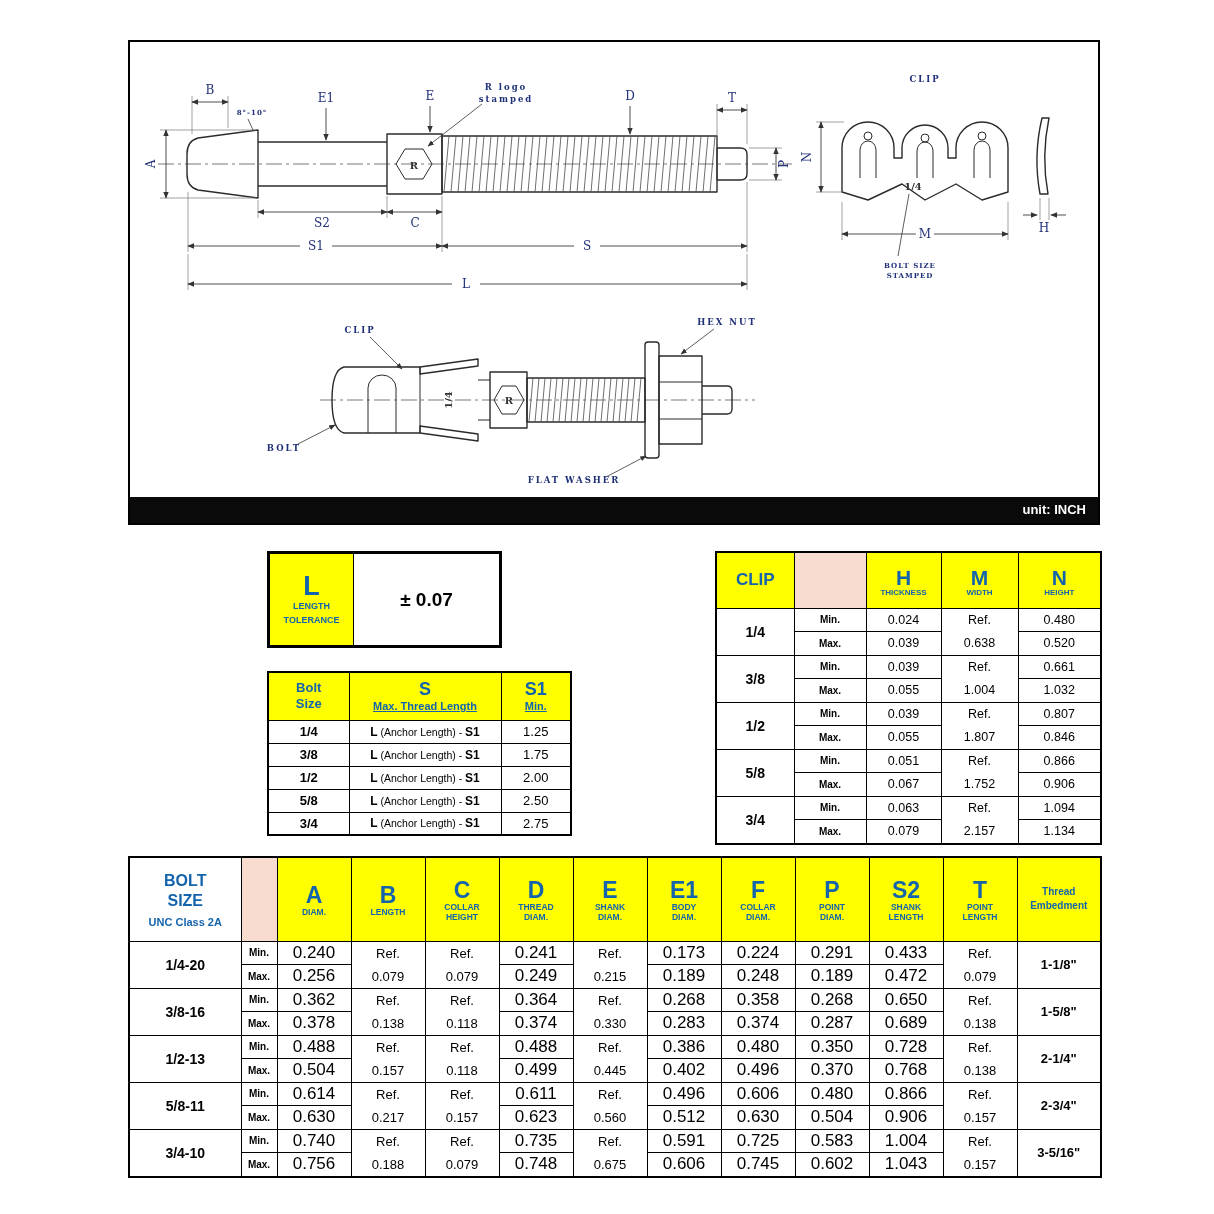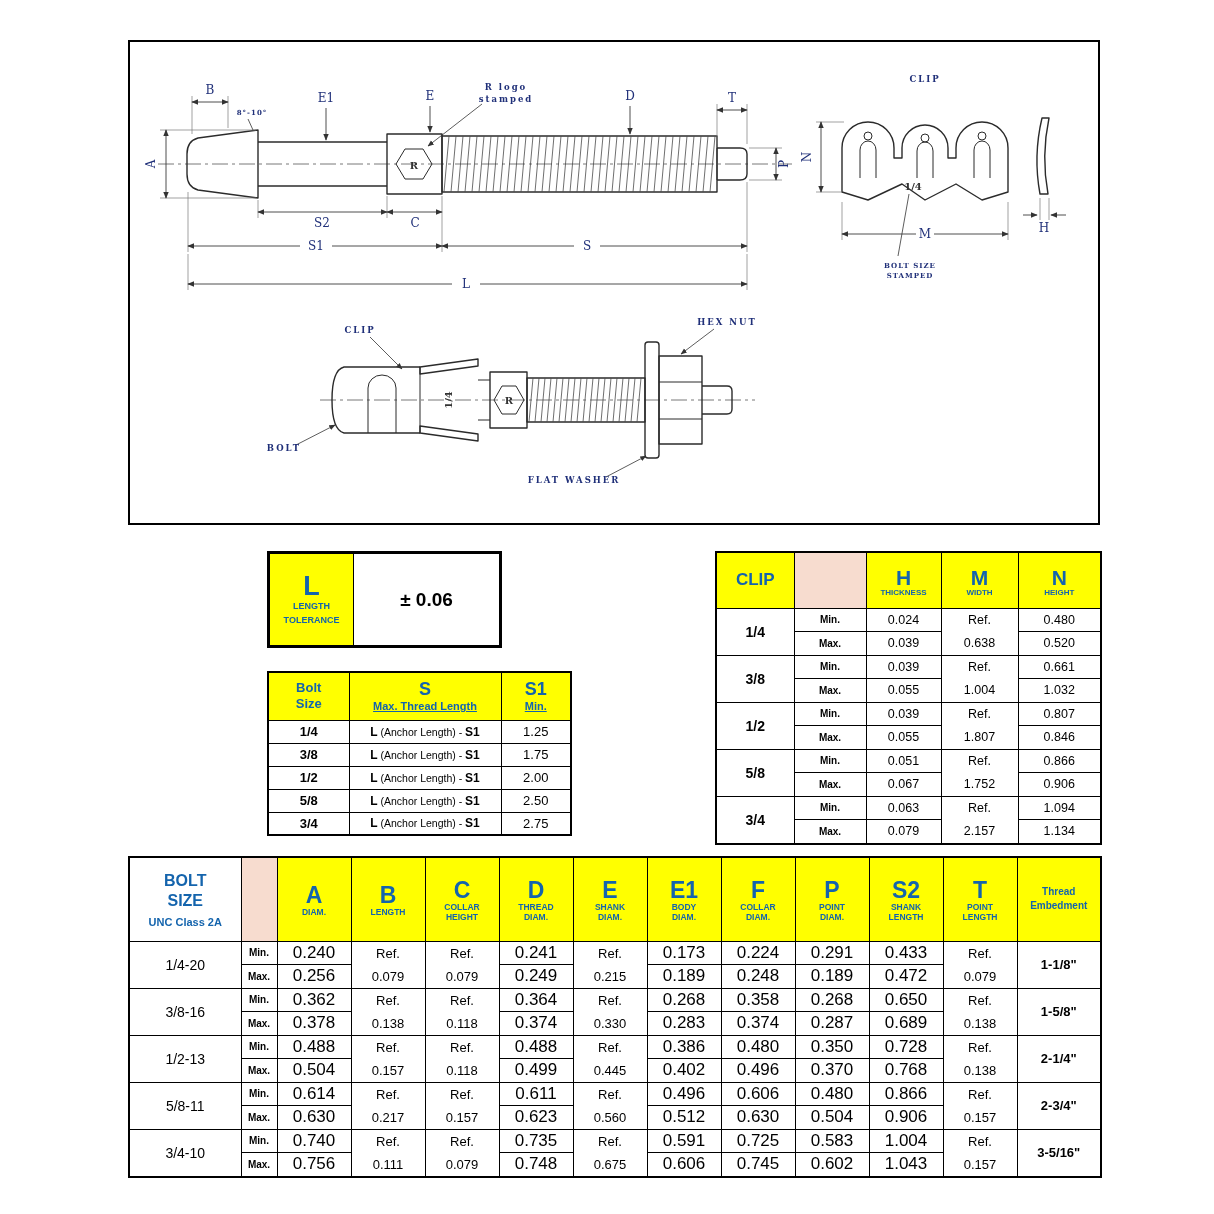--- a/index.html
+++ b/index.html
@@ -60,21 +60,21 @@
   .val{font-size:12.5px;}
   .refcell div{height:23px;line-height:23px;font-size:12.5px;}
   
   #main-table{left:128px;top:856px;width:972px;}
   #main-table tr.hrow{height:84px;}
   .mt-title{font-size:16px;font-weight:bold;color:var(--blue);line-height:1.25;}
   .mt-sub{font-size:11px;font-weight:bold;color:var(--blue);margin-top:5px;}
   .mt-sym{font-size:23px;font-weight:bold;color:var(--blue);line-height:1;}
   .mt-collbl{font-size:8.5px;font-weight:bold;color:var(--blue);white-space:pre-line;line-height:1.2;}
   .mt-embed{font-size:10px;font-weight:bold;color:var(--blue);white-space:pre-line;line-height:1.4;}
-  .c-size{font-weight:normal;font-size:14px;margin-top:28px;}
+  .c-size{font-weight:bold;font-size:14px;margin-top:28px;}
   .c-mm{font-size:10px;font-weight:bold;}
   .c-val{font-size:17px;}
   .c-ref div{height:23px;line-height:23px;font-size:13px;}
   .c-embed{font-weight:bold;font-size:13px;}
 </style>
 </head>
 <body>
 
 <div id="drawing-box">
   <svg viewBox="0 0 968 455">
@@ -275,35 +275,38 @@
         <path class="ld" d="M584,287 L551,312" marker-end="url(#ah)"></path>
         <path class="ld" d="M166,403 L205,383" marker-end="url(#ah)"></path>
         <path class="ld" d="M476,435 L516,414" marker-end="url(#ah)"></path>
       </g>
       <text class="ann" x="230" y="291" text-anchor="middle">CLIP</text>
       <text class="ann" x="597" y="283" text-anchor="middle">HEX NUT</text>
       <text class="ann" x="154" y="409" text-anchor="middle">BOLT</text>
       <text class="ann" x="444" y="441" text-anchor="middle">FLAT WASHER</text>
     </g>
   </svg>
+  <div class="unit-bar">
+    <span>unit: INCH</span>
+  </div>
 </div>
 
 <table class="sheet" id="tol-table">
   <colgroup>
       <col style="width:85px">
       <col style="width:147px">
     </colgroup>
   <tbody>
       <tr>
     <td class="yellow">
       <div class="tol-sym">L</div>
       <div class="tol-lbl">LENGTH</div>
       <div class="tol-lbl">TOLERANCE</div>
     </td>
-    <td class="tol-val">± 0.06</td>
+    <td class="tol-val">± 0.07</td>
   </tr>
 </tbody>
   </table>
 
 <table class="sheet" id="thread-table">
   <colgroup>
       <col style="width:81px">
       <col style="width:152px">
       <col style="width:70px">
     </colgroup>
@@ -704,21 +707,21 @@
     <td class="c-val">0.504</td>
     <td class="c-val">0.906</td>
   </tr>
 
   <tr class="data-row">
     <td rowspan="2" class="c-size">3/4-10</td>
     <td class="c-mm">Min.</td>
     <td class="c-val">0.740</td>
     <td rowspan="2" class="c-ref">
           <div>Ref.</div>
-          <div>0.111</div>
+          <div>0.188</div>
         </td>
     <td rowspan="2" class="c-ref">
           <div>Ref.</div>
           <div>0.079</div>
         </td>
     <td class="c-val">0.735</td>
     <td rowspan="2" class="c-ref">
           <div>Ref.</div>
           <div>0.675</div>
         </td>

